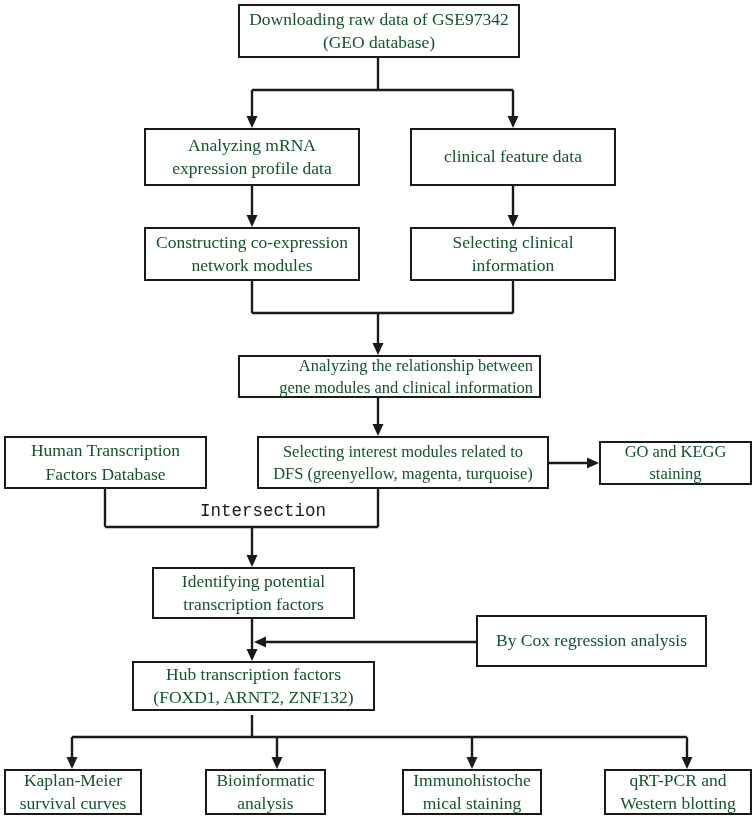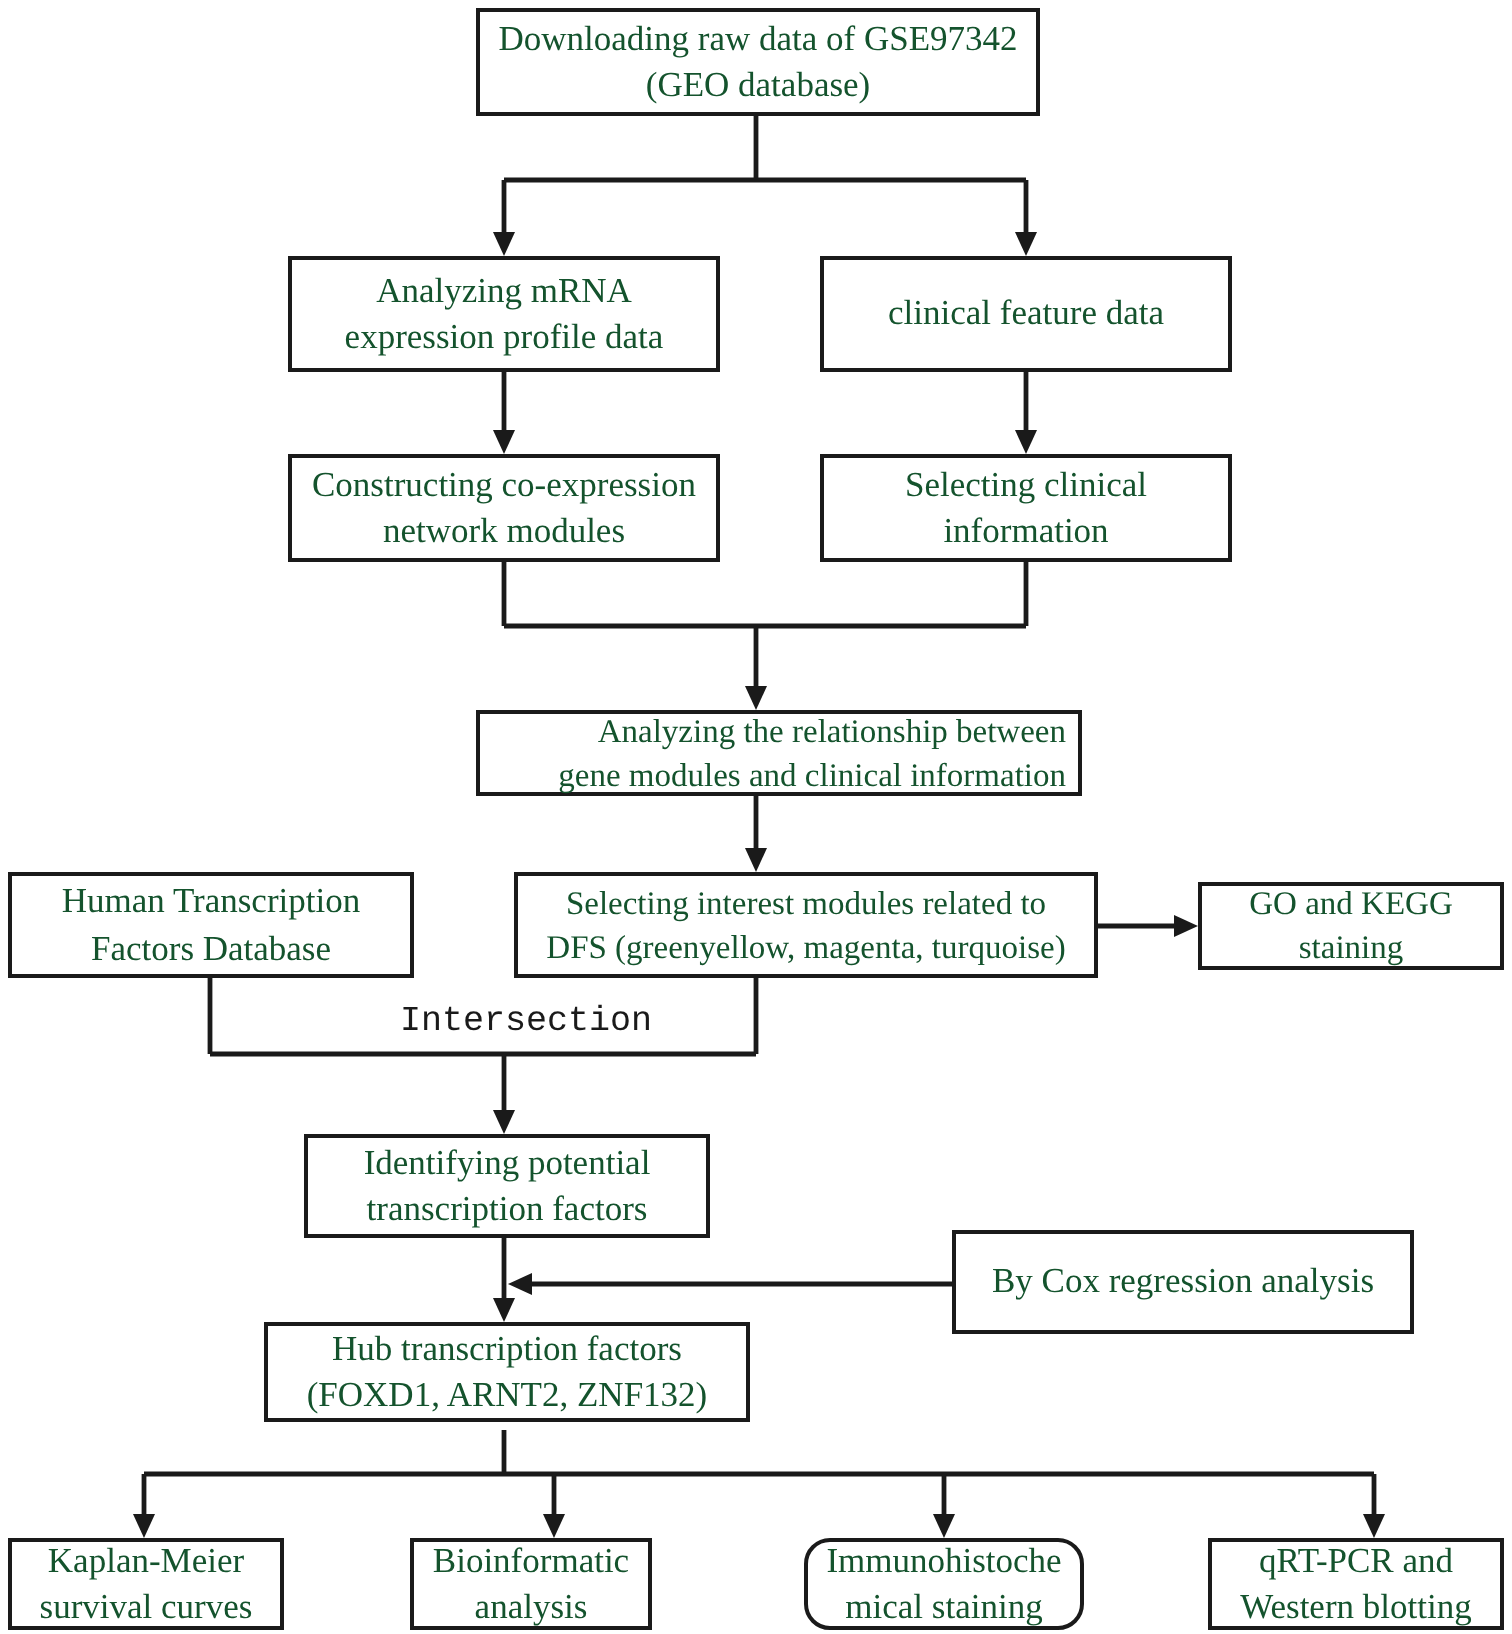--- a/index.html
+++ b/index.html
@@ -194,21 +194,21 @@
     </span>
   </div>
 
   <div class="node" style="left:205px; top:769px; width:121px; height:46px;">
     <span>
       <span>Bioinformatic</span>
       <span>analysis</span>
     </span>
   </div>
 
-  <div class="node" style="left:402px; top:769px; width:140px; height:46px;border-radius:13px;">
+  <div class="node" style="left:402px; top:769px; width:140px; height:46px;">
     <span>
       <span>Immunohistoche</span>
       <span>mical staining</span>
     </span>
   </div>
 
   <div class="node" style="left:604px; top:769px; width:148px; height:46px;">
     <span>
       <span>qRT-PCR and</span>
       <span>Western blotting</span>

